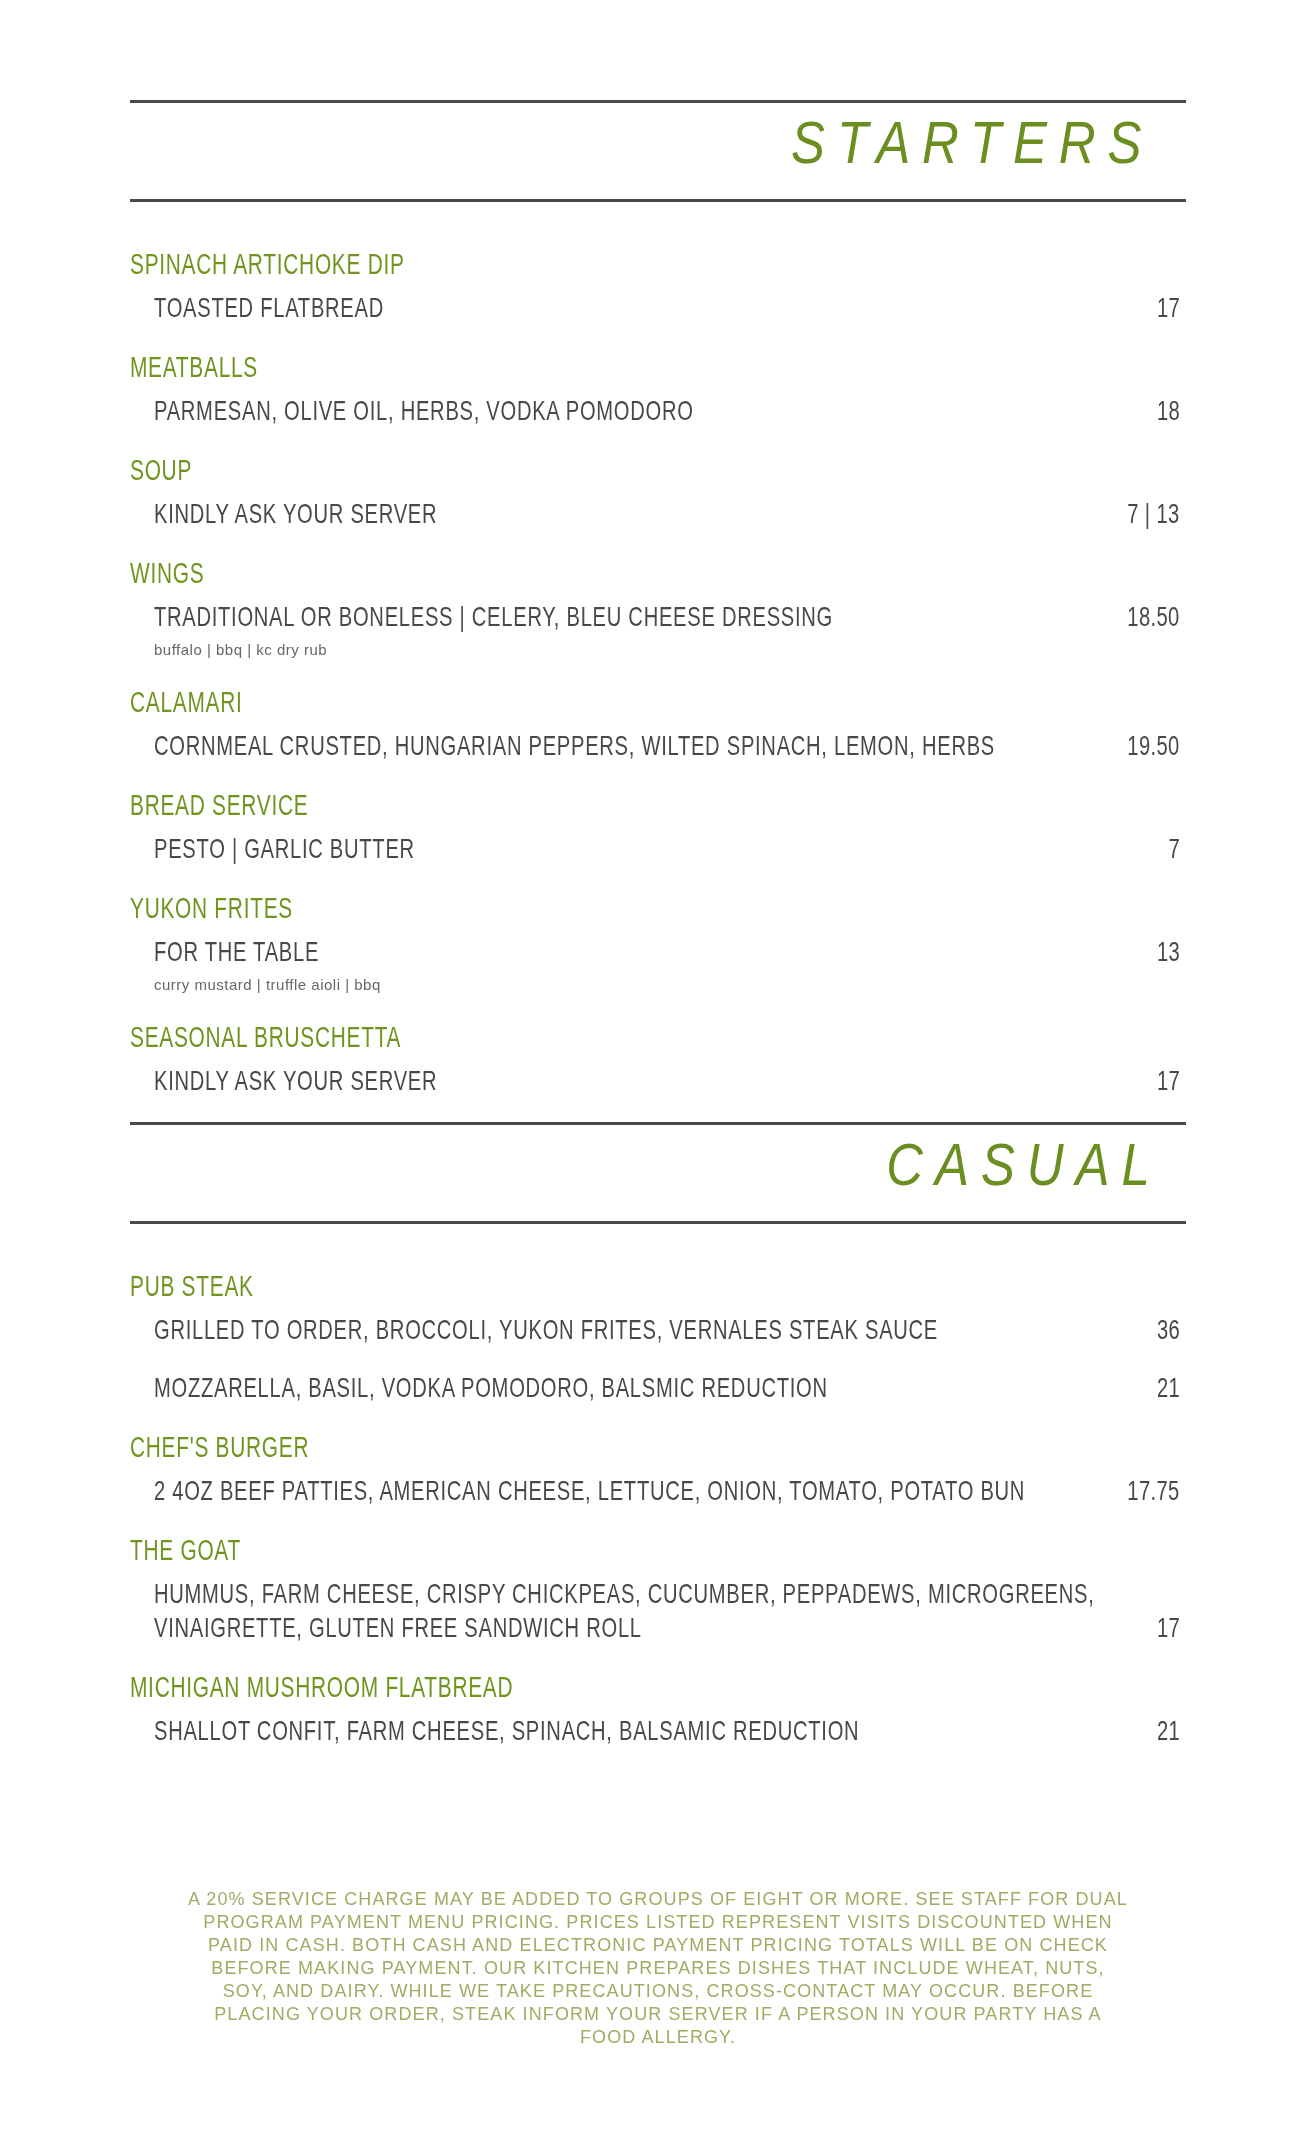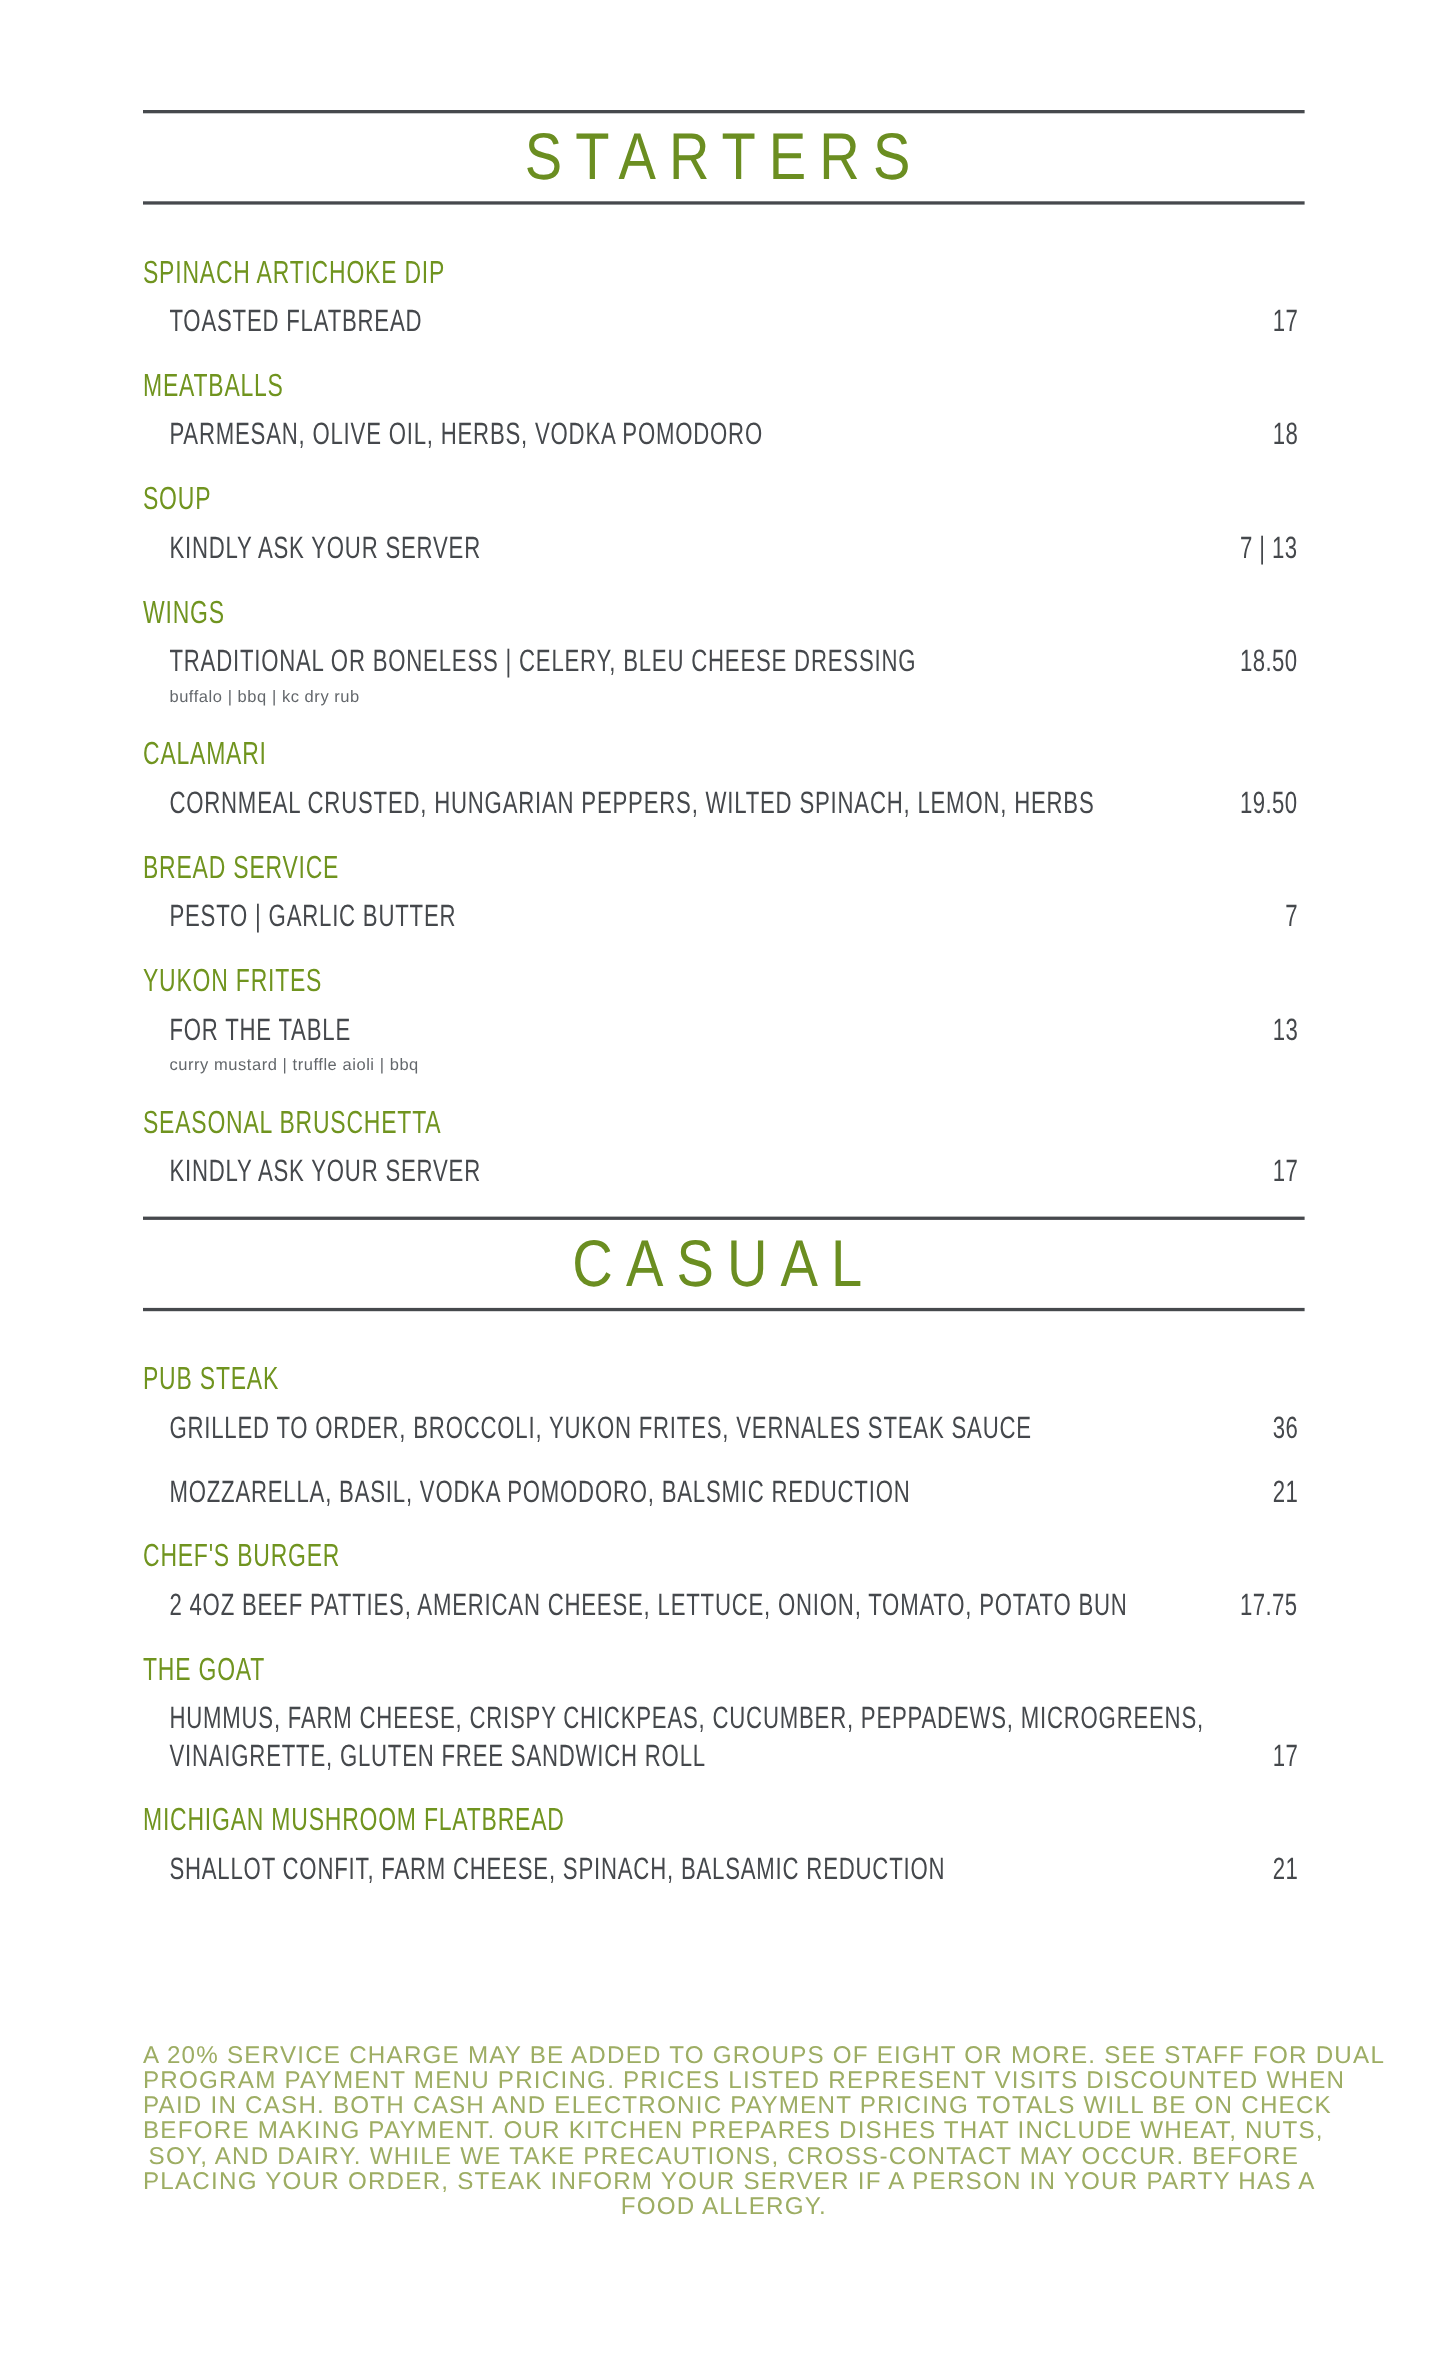--- a/index.html
+++ b/index.html
@@ -6,21 +6,21 @@
   .page {
     position:relative; width:1300px; height:2141px; overflow:hidden;
     background:#ffffff; font-family:"Liberation Sans", sans-serif;
   }
   .content { width:1056px; margin-left:130px; padding-top:100px; }
 
   .rule { height:3px; background:var(--rule-gray,#46494d); }
 
   .section-header { margin-top:20px; }
   .section-header.first { margin-top:0; }
-  .section-title { text-align:center; height:80px; line-height:80px; }
+  .section-title { text-align:right; height:96px; line-height:80px;font-style:italic; }
   .section-title span {
     display:inline-block; white-space:nowrap;
     font-size:60px; letter-spacing:14px; font-weight:400;
     color:var(--title-green,#6b8e21);
     transform:scaleX(0.85); transform-origin:50% 50%;
   }
 
   .section-body { padding-top:44px; }
 
   .item { margin-bottom:24px; }
@@ -44,21 +44,21 @@
   }
   .sub {
     margin-top:6px; padding-left:24px; line-height:20px;
     font-size:15px; letter-spacing:0.5px; color:var(--sub-gray,#63676b);
   }
   .sub:empty { display:none; }
 
   .footer { margin-top:140px; text-align:center; }
   .footer div {
     white-space:nowrap; line-height:23px;
-    font-size:22px; letter-spacing:1.1px;
+    font-size:18px; letter-spacing:1.1px;
     color:var(--footer-green,#9dad63);
   }
 </style>
 </head>
 <body>
 
 <div class="page">
   <div class="content">
 
     <div class="section">

